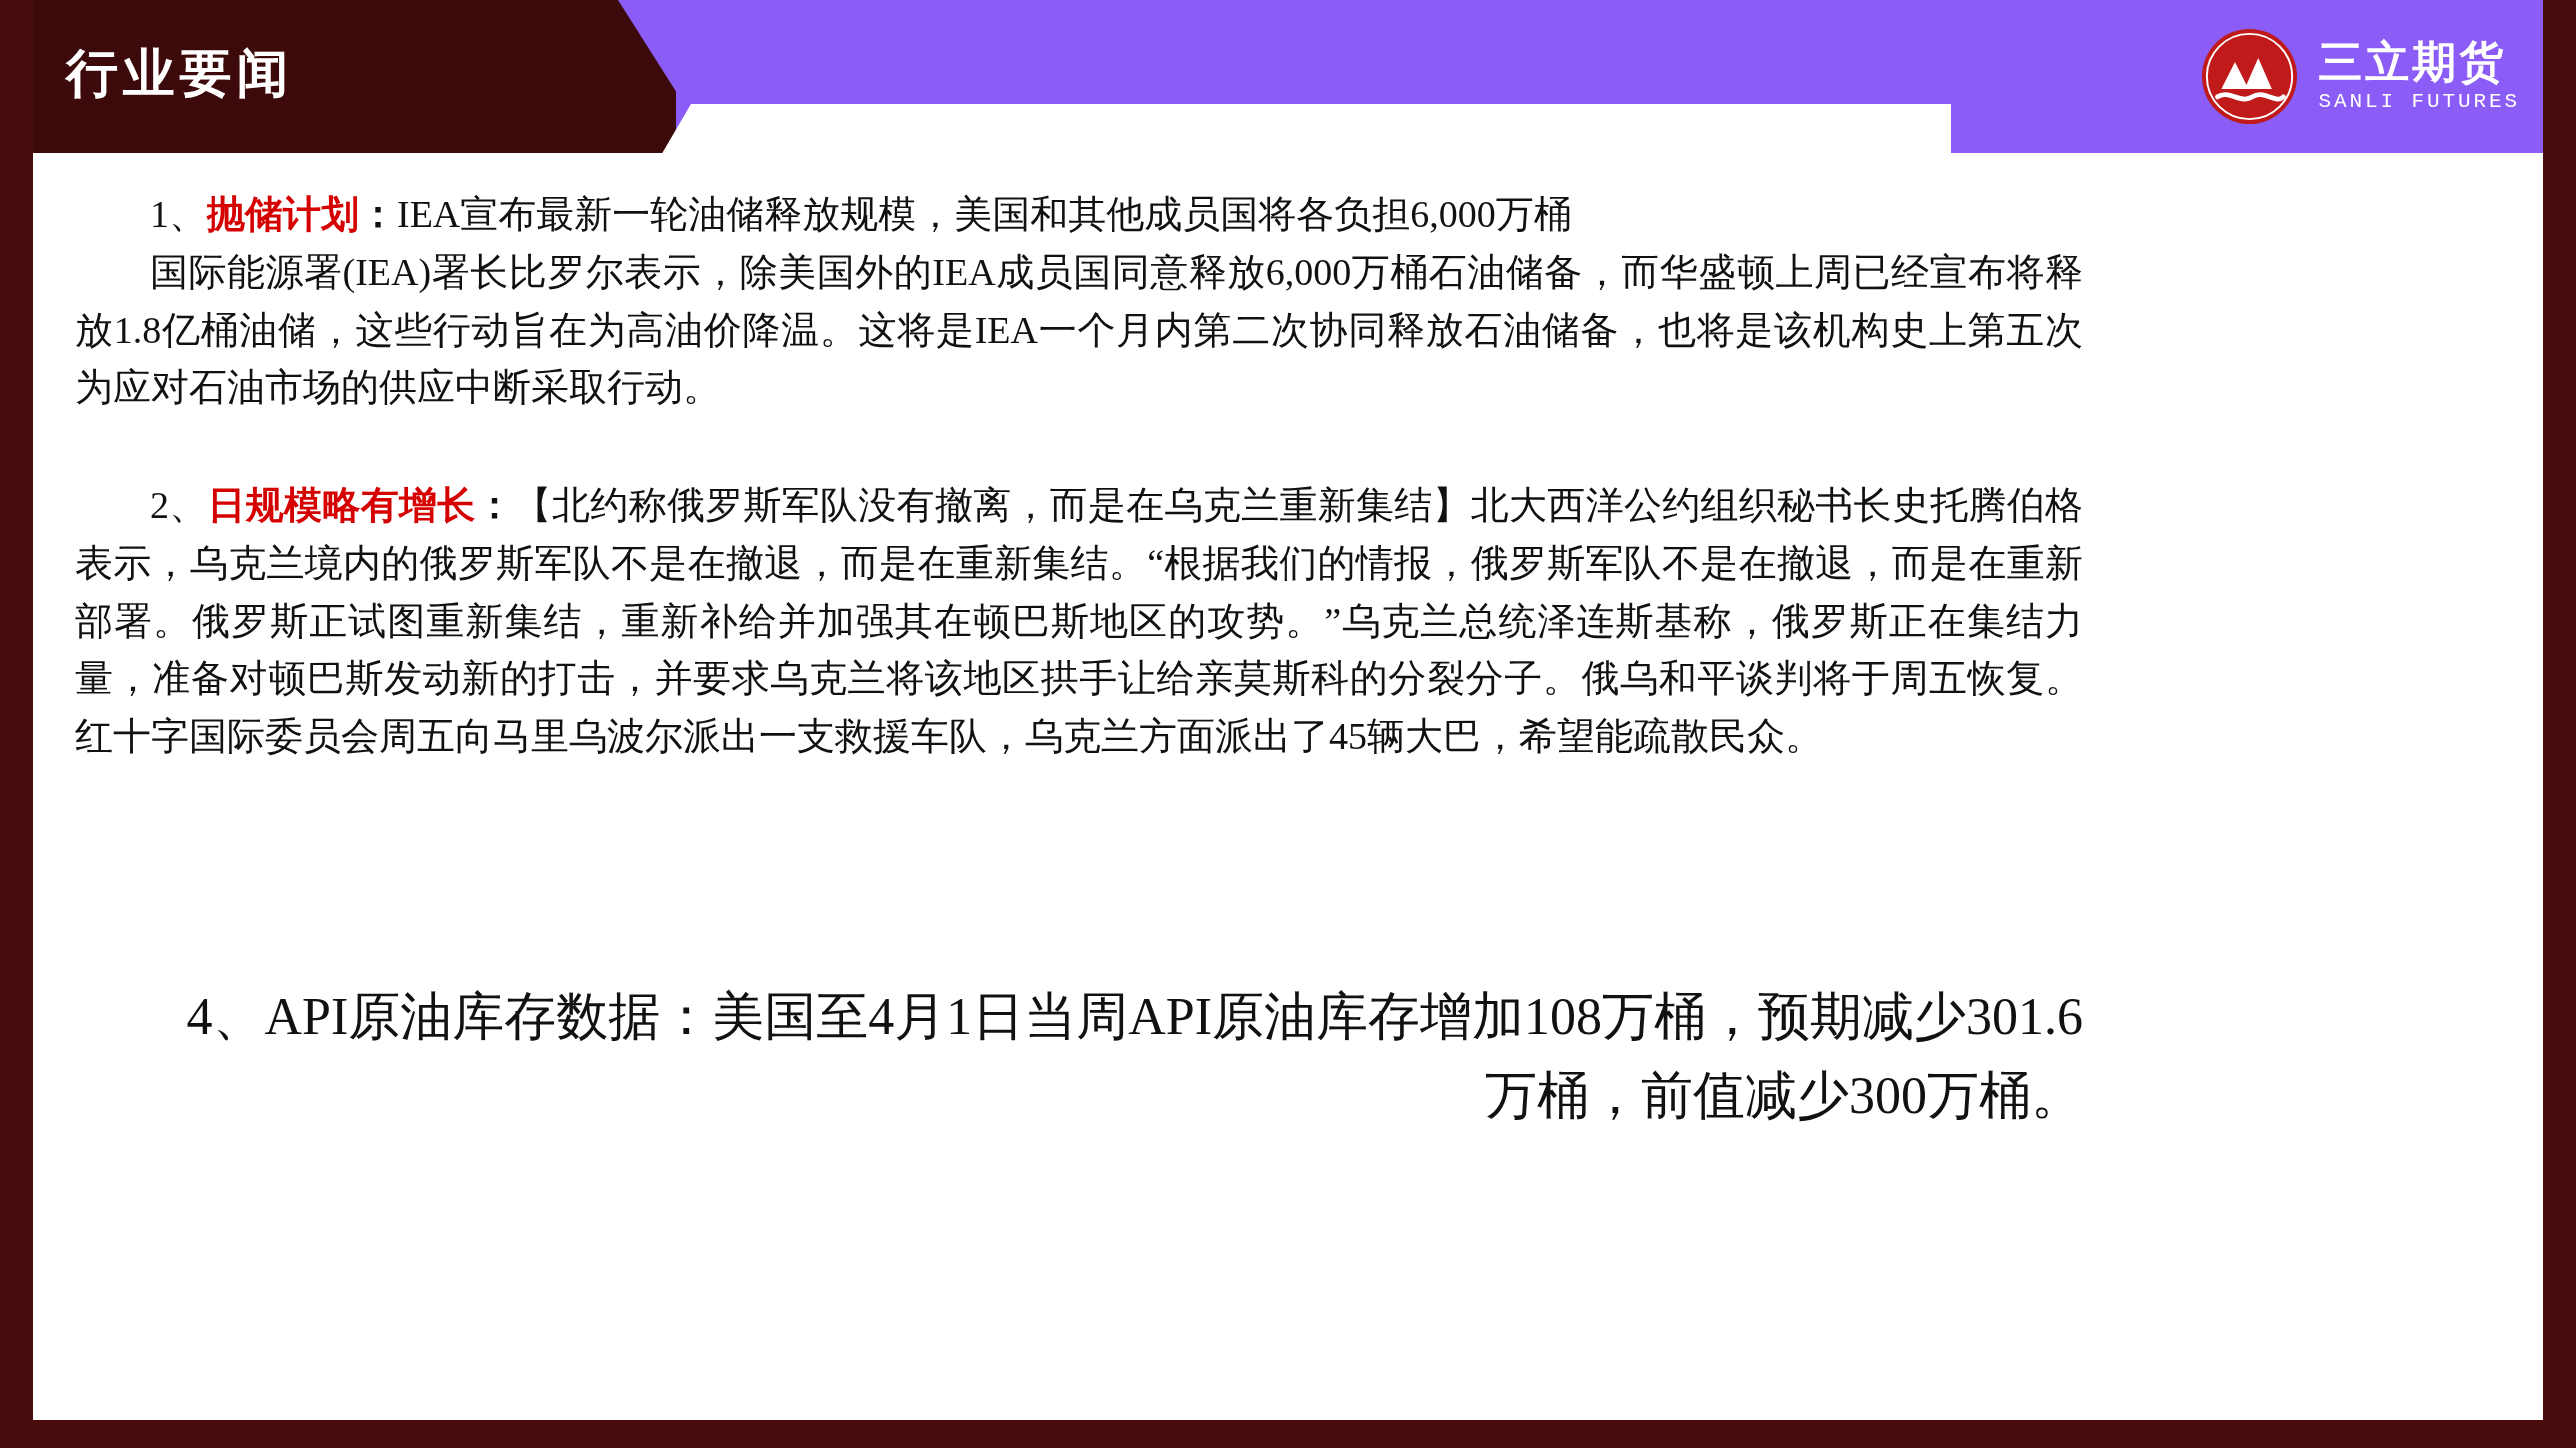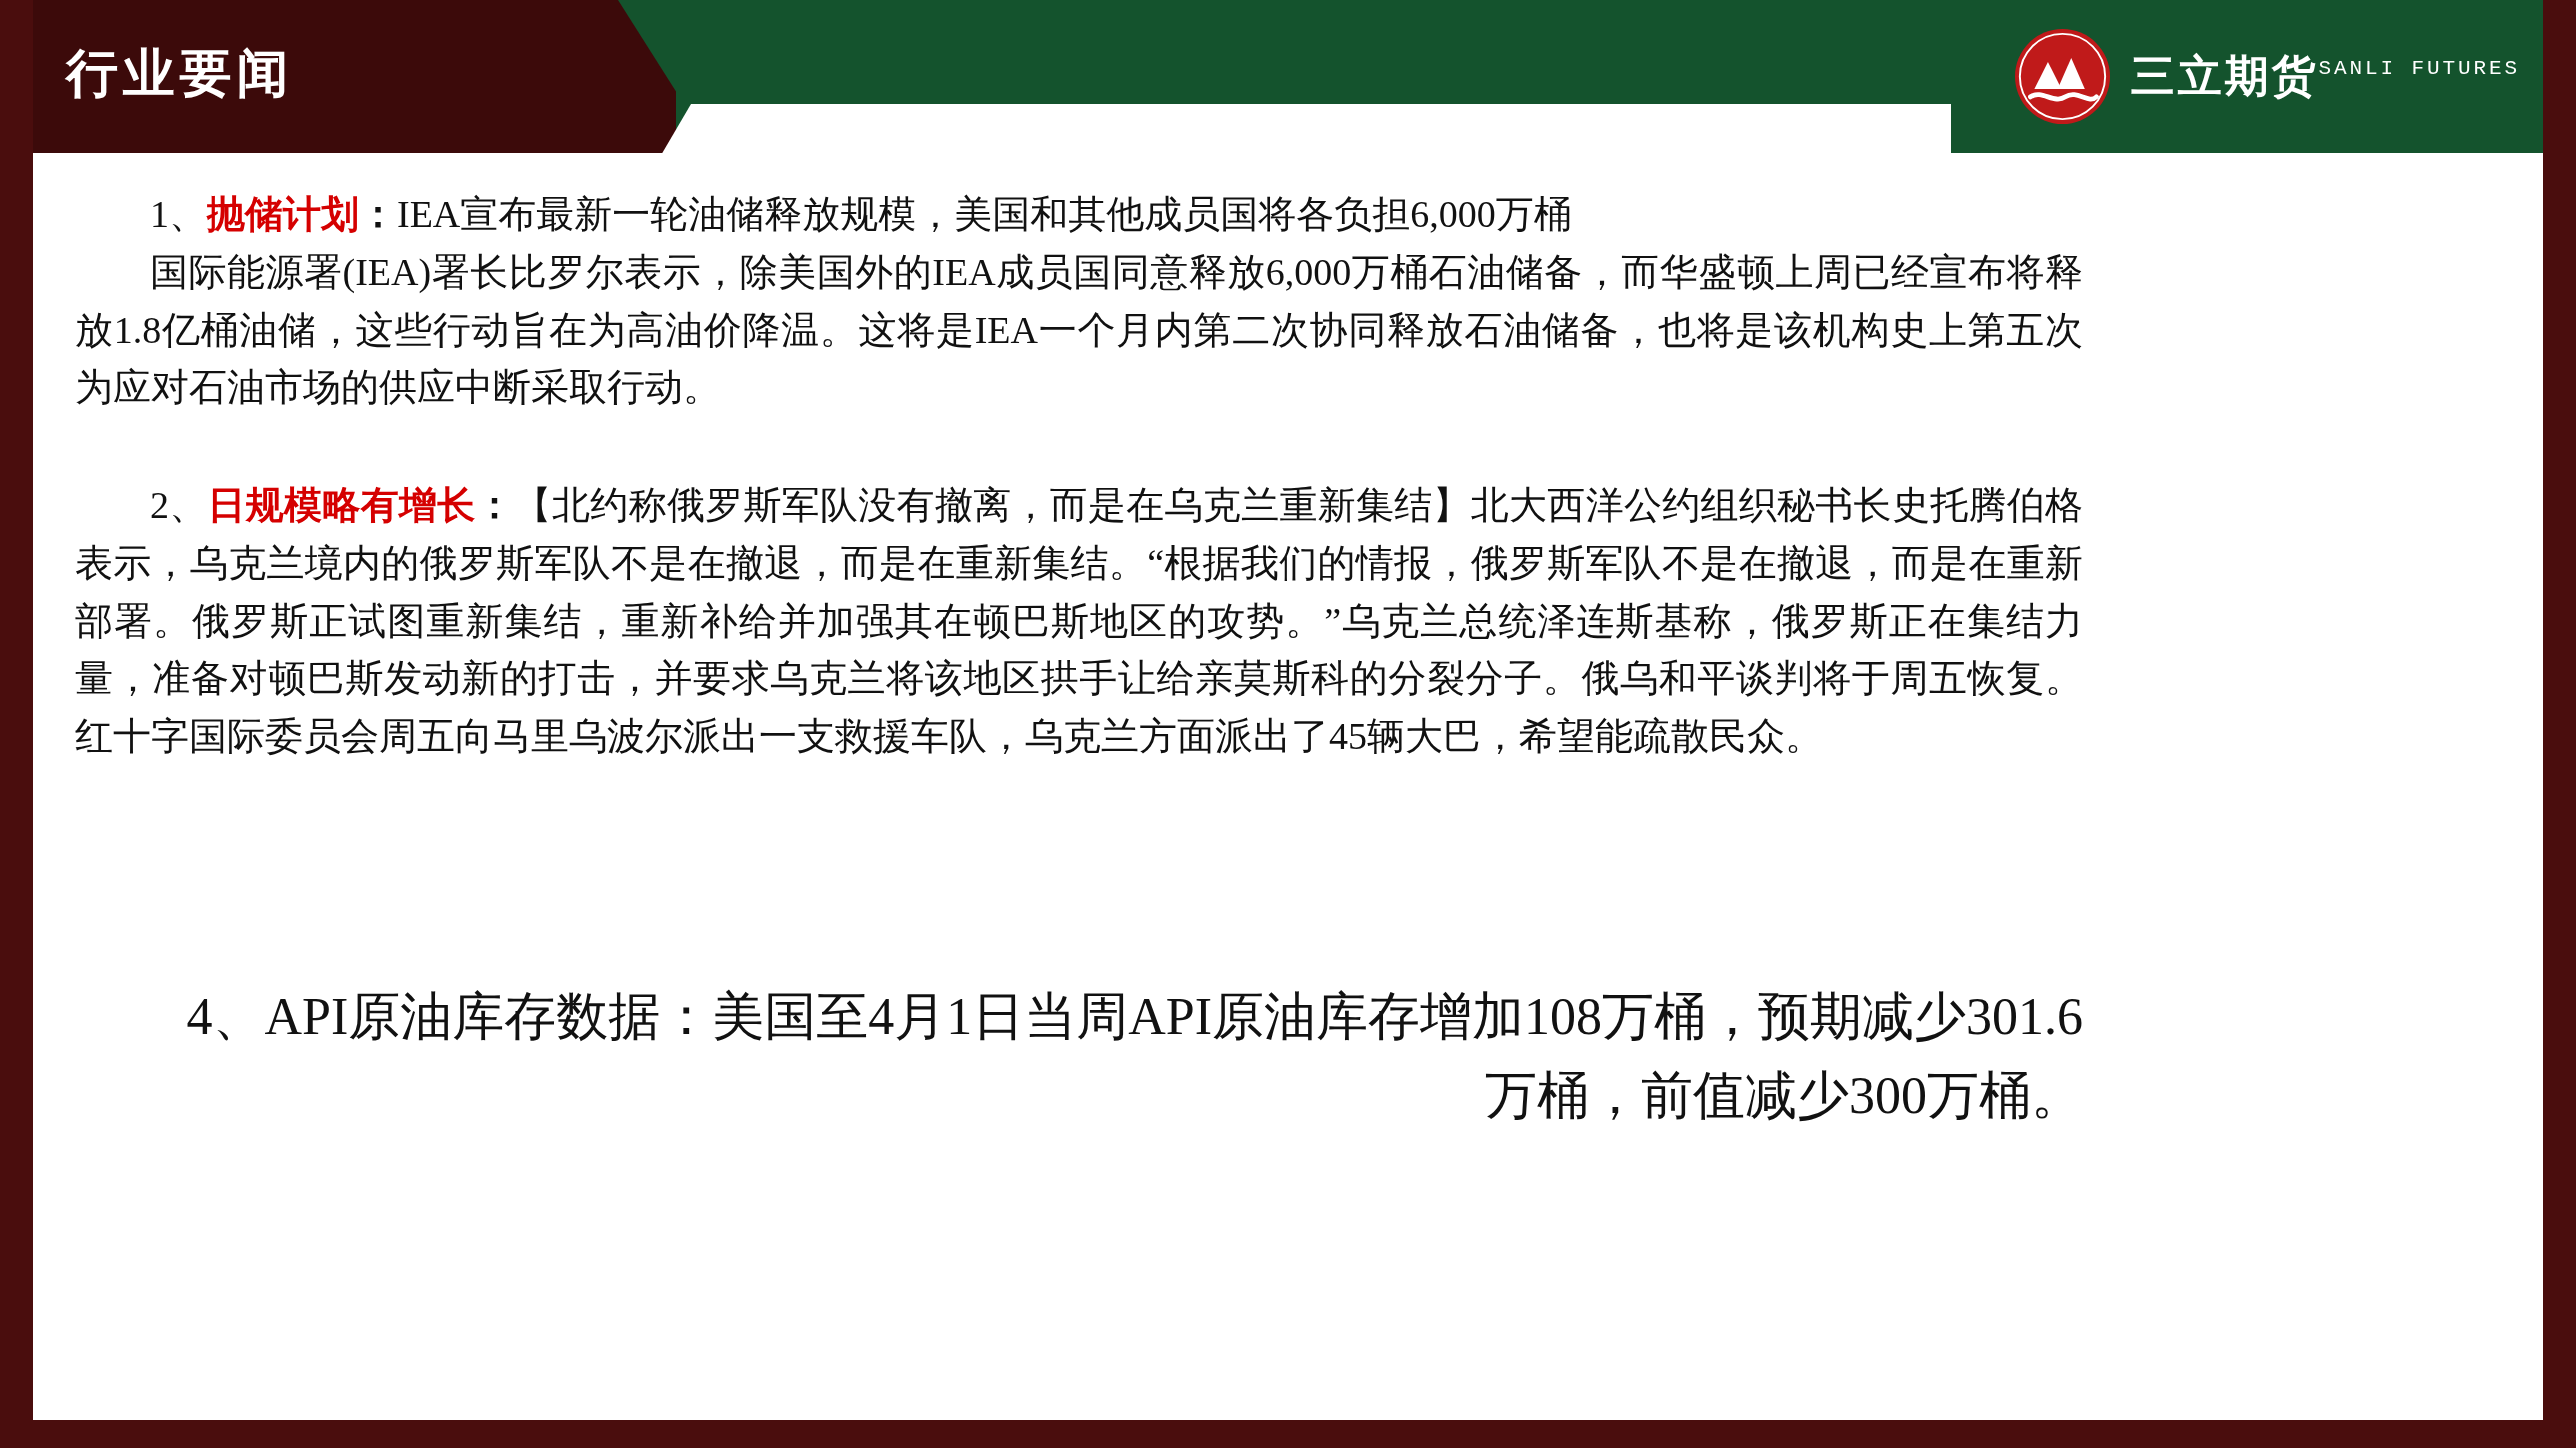--- a/index.html
+++ b/index.html
@@ -41,21 +41,21 @@
     width: 2576px; height: 29px;
     background: #4a0d0d;
   }
 
   
   .header {
     position: absolute;
     left: 0; top: 0;
     width: 2576px;
     height: 153px;
-    background: #14532d;
+    background: #8b5cf6;
   }
   .header-shape {
     position: absolute;
     left: 0; top: 0;
     width: 676px;
     height: 153px;
     background: #3c0a0a;
     clip-path: polygon(0 0, 618px 0, 715px 153px, 0 153px);
   }
   .header-white-wedge {
@@ -89,21 +89,21 @@
     width: 95px; height: 95px;
     border-radius: 50%;
     background: #c01a1a;
     display: flex;
     align-items: center;
     justify-content: center;
   }
   .logo-mark svg { display:block; }
   .logo-text {
     display: flex;
-    flex-direction: row;
+    flex-direction: column;
     justify-content: flex-start;
     line-height: 1.08;
   }
   .logo-cn {
     font-size: 44px;
     font-weight: bold;
     color: #ffffff;
     letter-spacing: 2.9px;
     font-family: "Liberation Serif", "DejaVu Serif", serif;
   }

